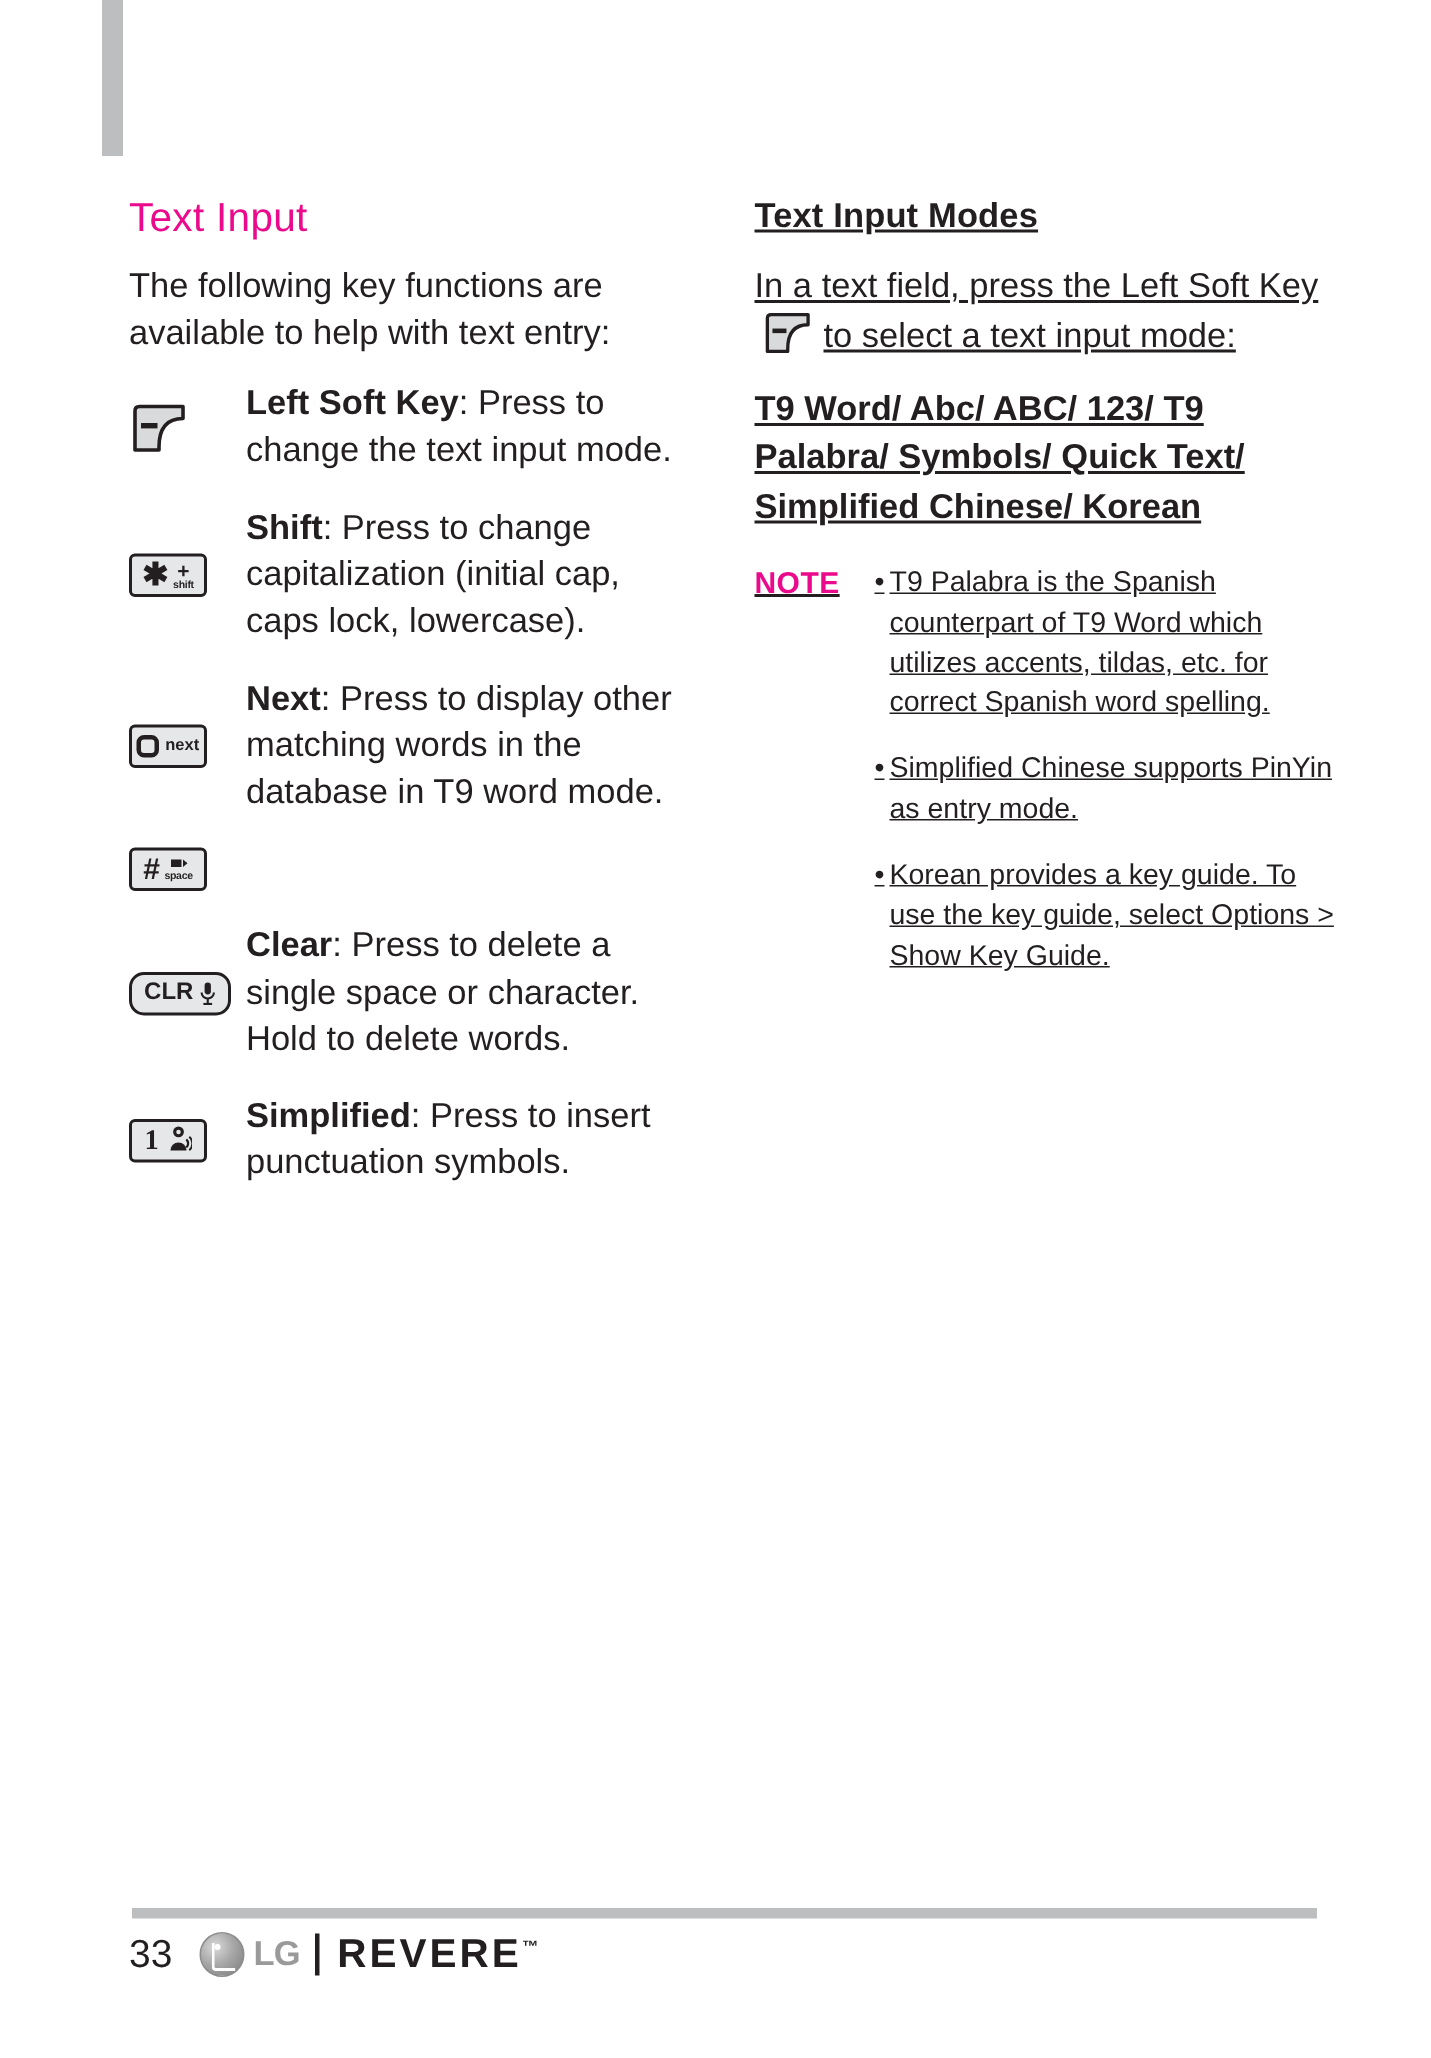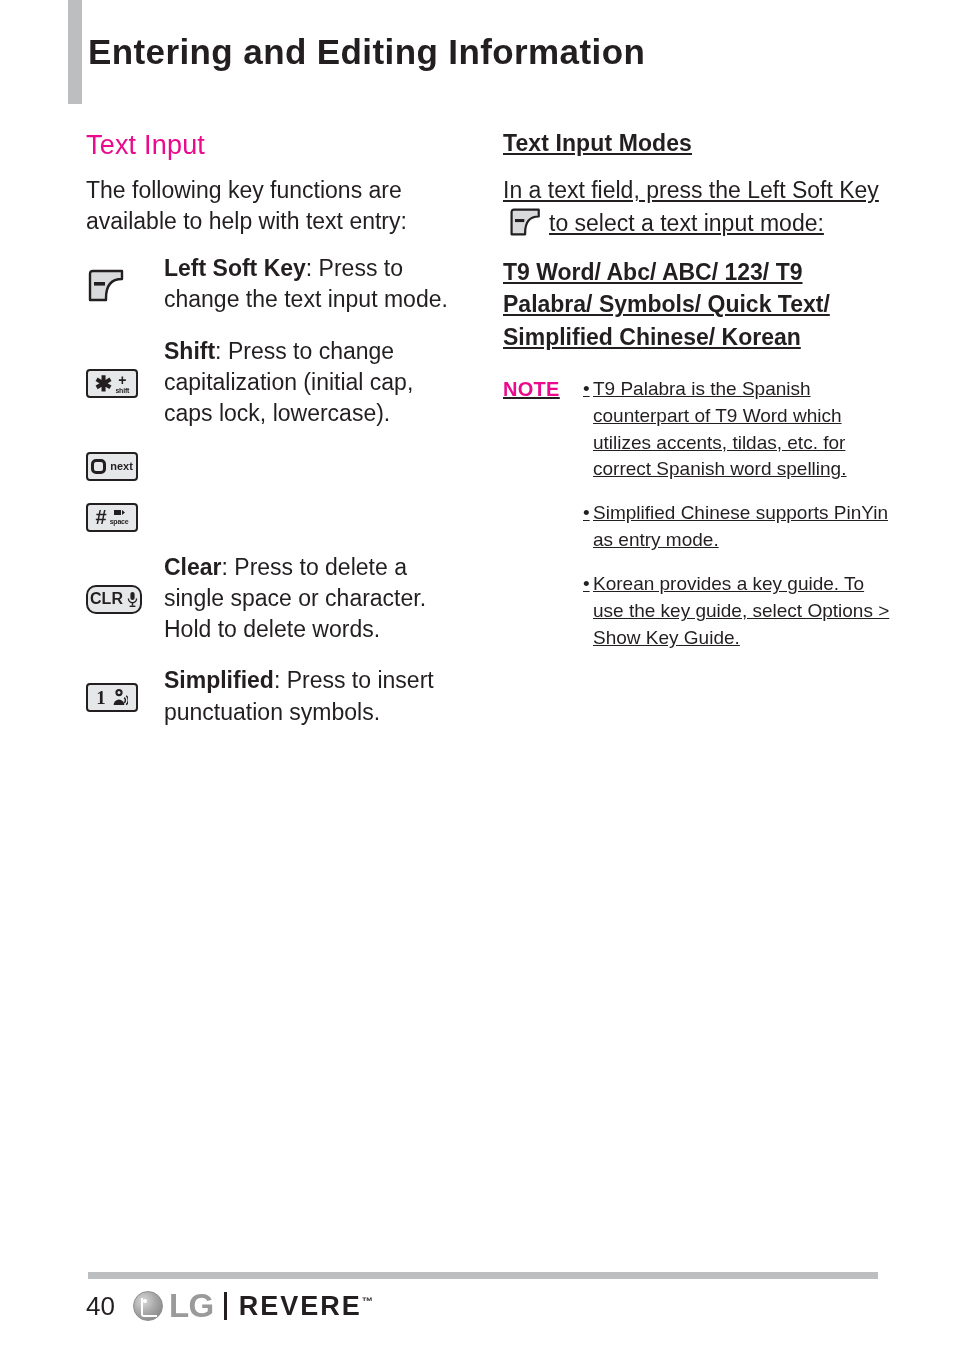--- a/index.html
+++ b/index.html
@@ -125,21 +125,21 @@
     height: 29px;
     display: flex;
     align-items: center;
     justify-content: center;
     position: relative;
   }
   .keybox.round {
     border-radius: 10px;
   }
   .keybox.wide {
-    width: 56px;
+    width: 68px;
   }
 
   .kb-main {
     font-size: 16px;
     font-weight: bold;
     line-height: 1;
     color: #231f20;
   }
   .kb-star {
     font-size: 21px;
@@ -286,21 +286,21 @@
     position: absolute;
     left: 7px;
     top: 6px;
     width: 14px;
     height: 17px;
     border-left: 2px solid #ffffff;
     border-bottom: 2px solid #ffffff;
     border-bottom-left-radius: 3px;
   }
   .lg-wordmark {
-    font-size: 33px;
+    font-size: 23px;
     font-weight: bold;
     color: #9a9a9a;
     letter-spacing: -0.5px;
     margin-right: 10px;
   }
   .footer-divider {
     width: 3px;
     height: 28px;
     background: #231f20;
     margin-right: 12px;
@@ -316,21 +316,20 @@
     vertical-align: super;
     letter-spacing: 0;
   }
 </style>
 </head>
 <body>
 
 <div class="page">
 
   <div class="header-bar"></div>
-  <div class="page-title">Entering and Editing Information</div>
 
   <div class="col-left">
 
     <div class="section-title-pink">Text Input</div>
 
     <div class="body-text">The following key functions are available to help with text entry:</div>
 
     <div class="key-list">
 
       <div class="key-row">
@@ -361,20 +360,23 @@
           <b>Shift</b><span>: Press to change capitalization (initial cap, caps lock, lowercase).</span>
         </div>
       </div>
 
       <div class="key-row">
         <div class="key-icon-cell">
           <span class="keybox">
             <span class="kb-zero"></span>
             <span class="kb-next">next</span>
           </span>
+        </div>
+        <div class="key-desc">
+          <b>Next</b><span>: Press to display other matching words in the database in T9 word mode.</span>
         </div>
       </div>
 
       <div class="key-row">
         <div class="key-icon-cell">
           <span class="keybox">
             <span class="kb-hash">#</span>
             <span class="kb-stack">
               <svg width="13" height="9" viewBox="0 0 13 9" xmlns="http://www.w3.org/2000/svg">
                 <rect x="1" y="1" width="7" height="5" fill="#231f20"></rect>
@@ -455,20 +457,20 @@
           <span class="note-bullet">•</span>
           <span class="note-text">Korean provides a key guide. To use the key guide, select Options &gt; Show Key Guide.</span>
         </div>
 
       </div>
     </div>
   </div>
 
   <div class="footer-rule"></div>
   <div class="footer">
-    <div class="page-number">40</div>
+    <div class="page-number">33</div>
     <div class="lg-logo-mark"></div>
     <div class="lg-wordmark">LG</div>
     <div class="footer-divider"></div>
     <div class="revere-wordmark"><span>REVERE</span><span class="tm">™</span></div>
   </div>
 
 </div>
 
 </body></html>

